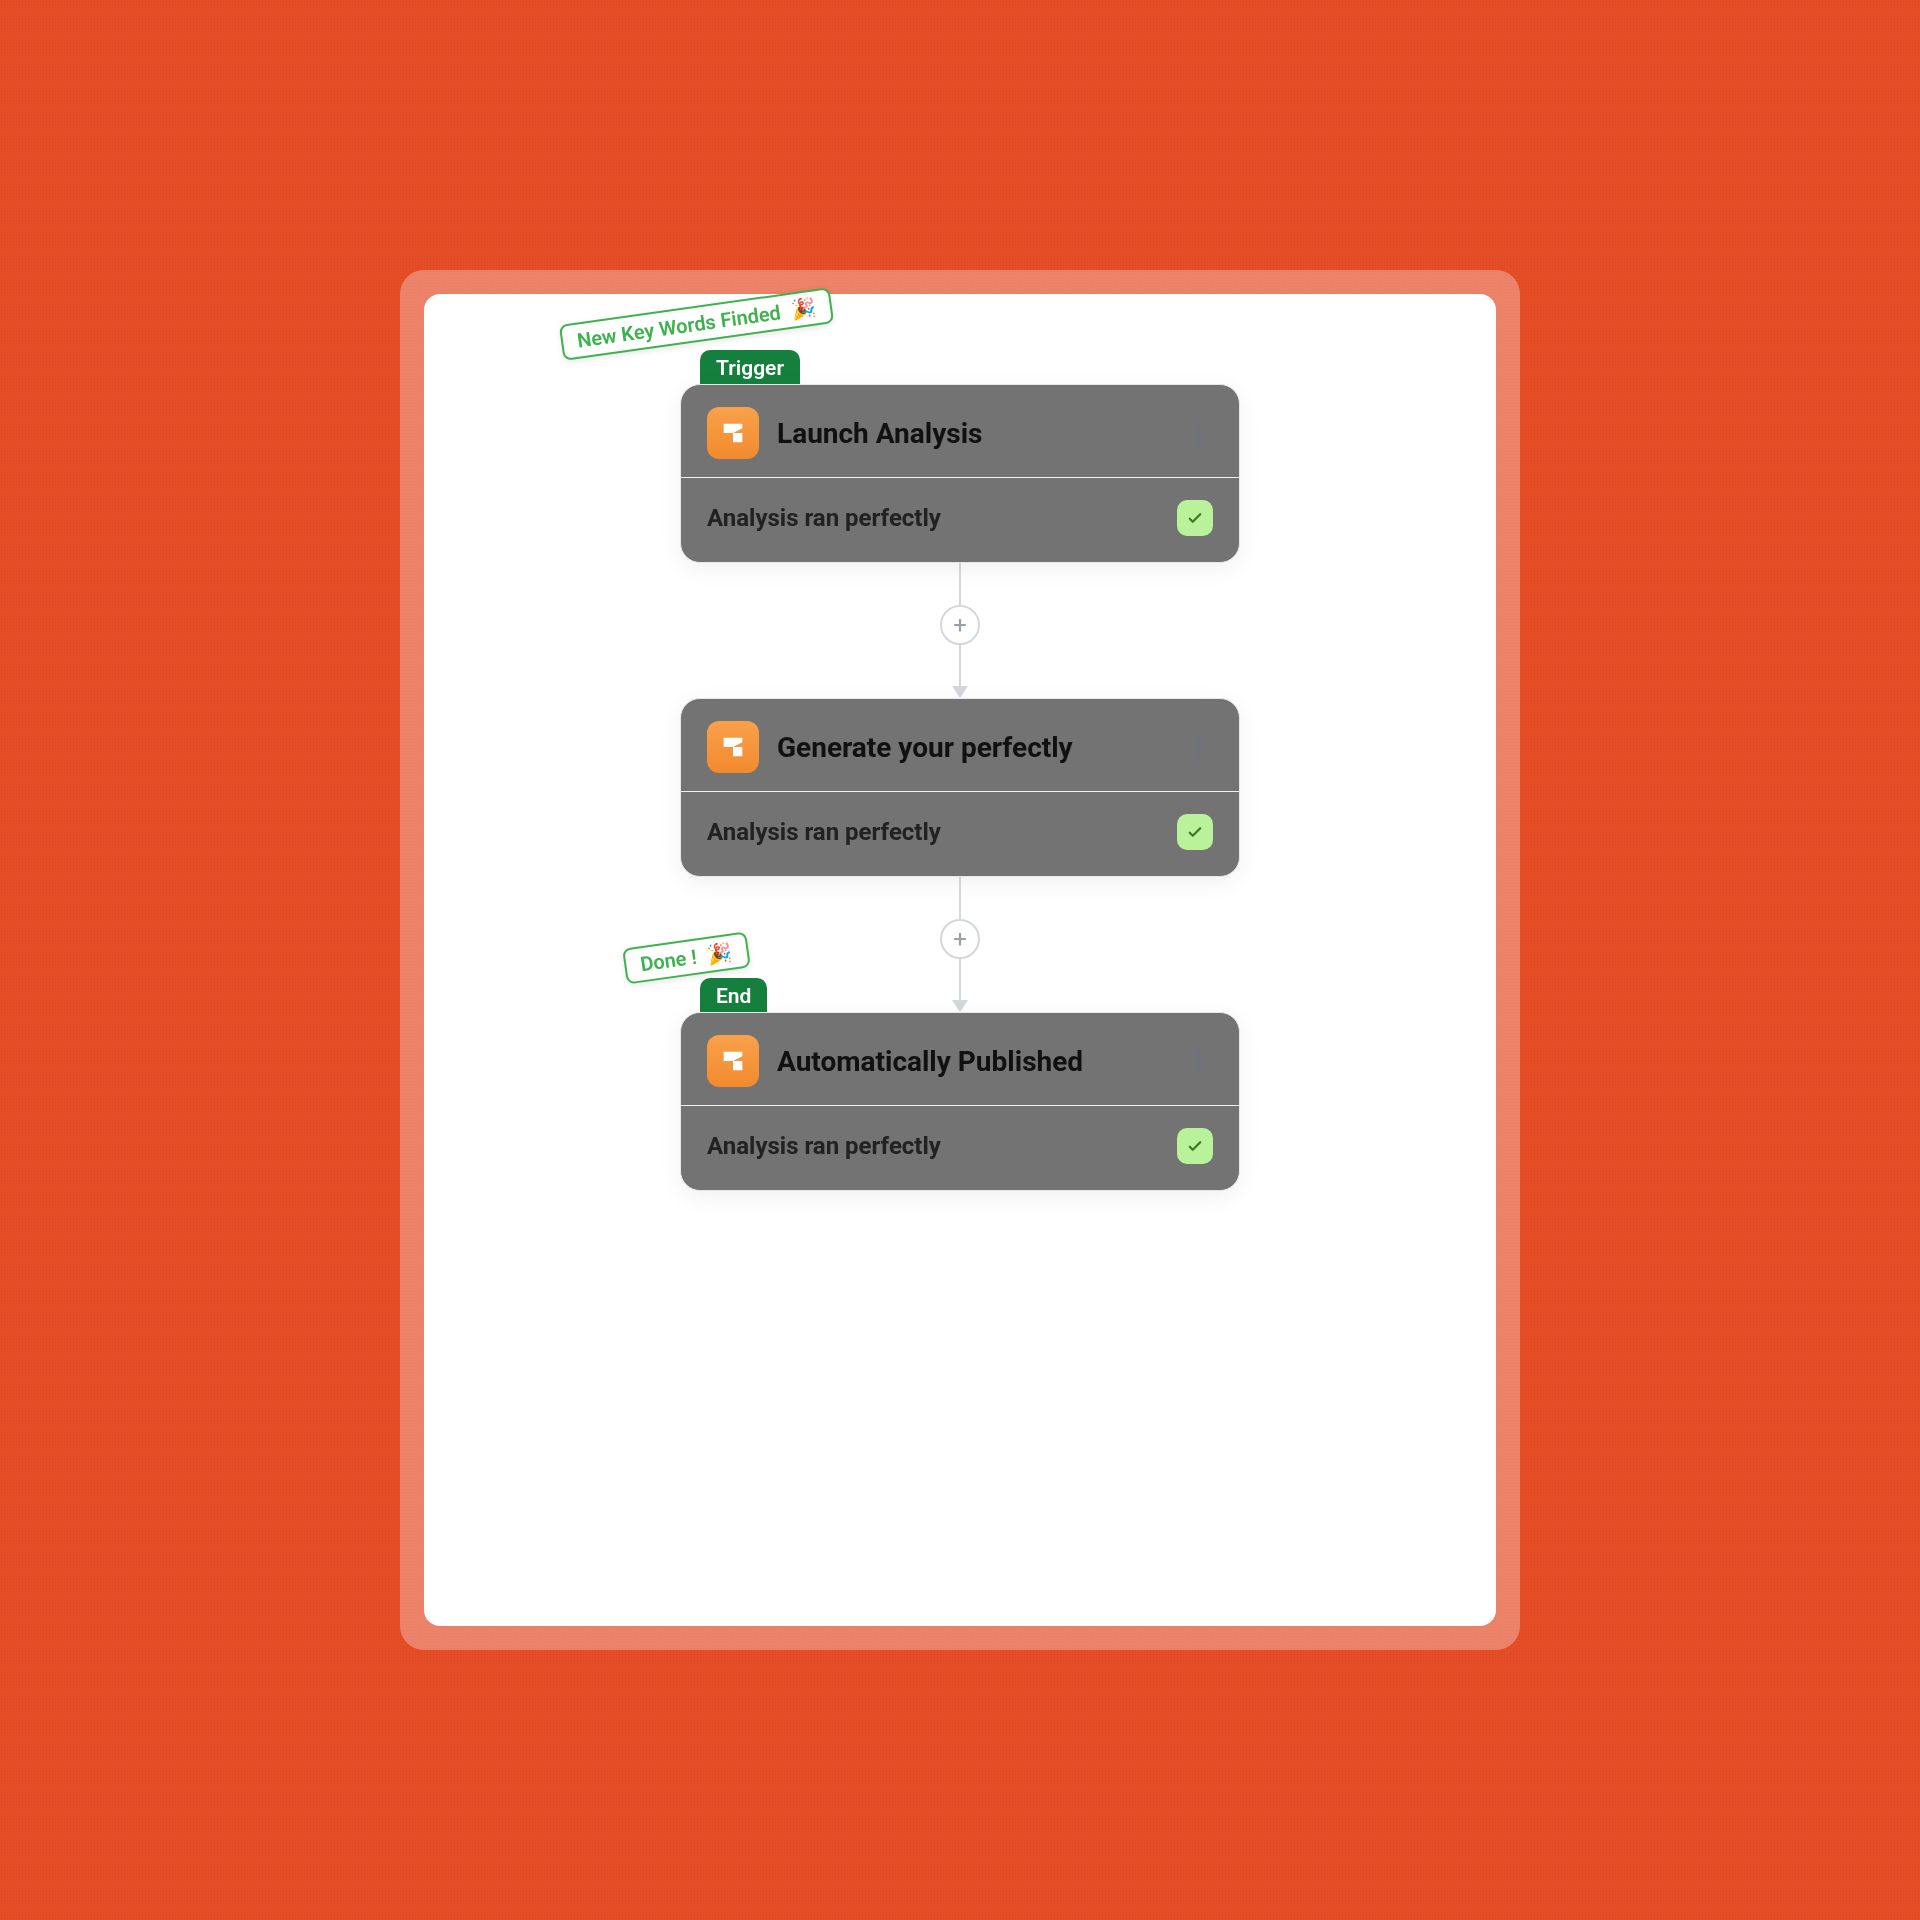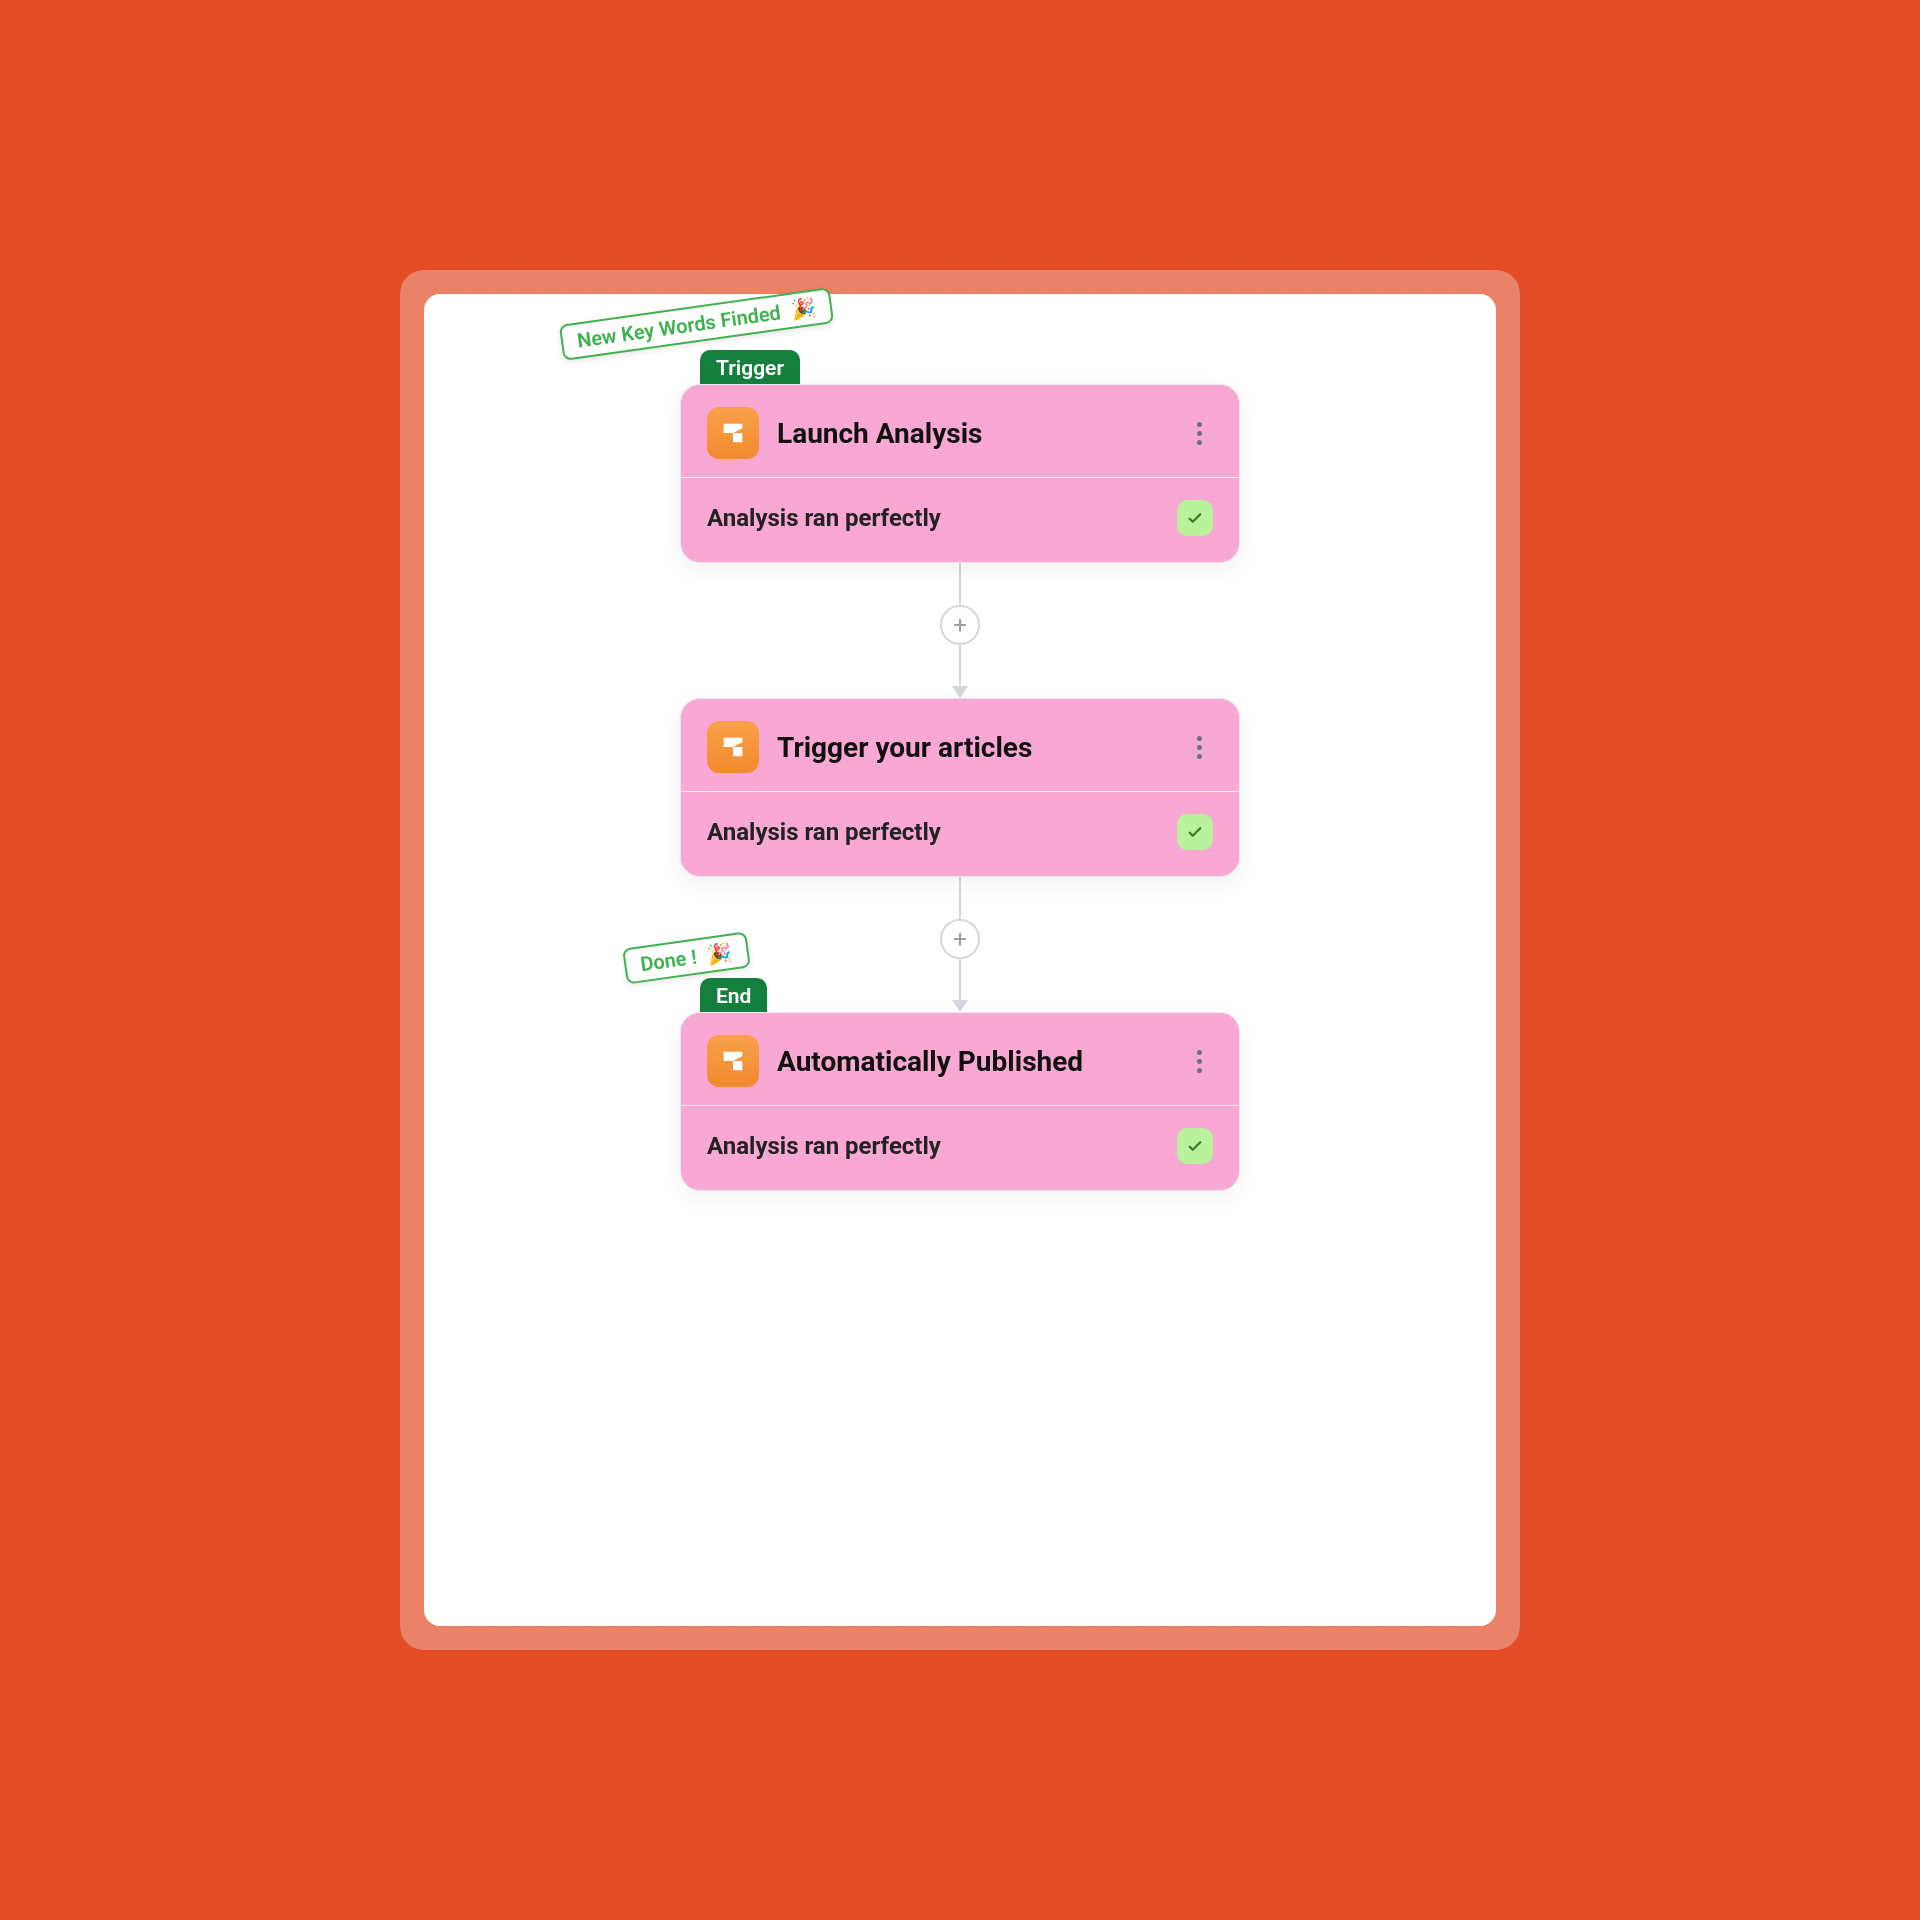--- a/index.html
+++ b/index.html
@@ -71,21 +71,21 @@
     padding: 4px 14px;
     border-radius: 8px;
     transform: rotate(-8deg);
     white-space: nowrap;
     z-index: 5;
     box-shadow: 0 2px 6px rgba(0,0,0,0.1);
   }
   .sticker .emoji { margin-left: 6px; }
   .card {
     width: 560px;
-    background: #f9a8d4;
+    background: #737373;
     border: 1px solid #e6e8eb;
     border-radius: 20px;
     box-shadow: 0 6px 24px rgba(0,0,0,0.06);
     position: relative;
     z-index: 3;
   }
   .card-header {
     display: flex;
     align-items: center;
     padding: 22px 26px 18px 26px;
@@ -210,21 +210,21 @@
       </div>
 
       <div class="card-wrap">
         <div class="card">
           <div class="card-header">
             <div class="app-icon">
               <svg viewBox="0 0 24 24" fill="none">
                   <path d="M4 4h8v8H4V4zm8 8h8v8h-8v-8zM12 4l8 0v4l-8 4V4z" fill="#fff"></path>
                 </svg>
             </div>
-            <div class="card-title">Trigger your articles</div>
+            <div class="card-title">Generate your perfectly</div>
             <div class="menu-dots">
               <span></span>
                 <span></span>
                 <span></span>
             </div>
           </div>
           <div class="card-body">
             <div class="status-text">Analysis ran perfectly</div>
             <div class="check">
               <svg viewBox="0 0 24 24">

